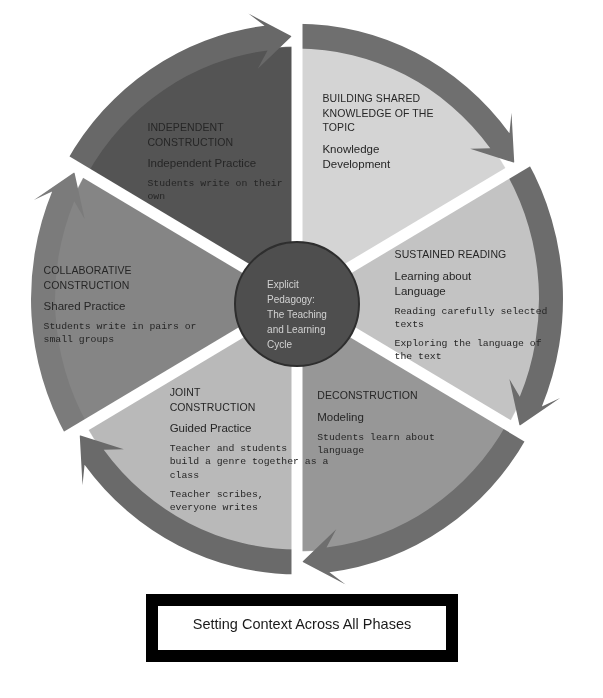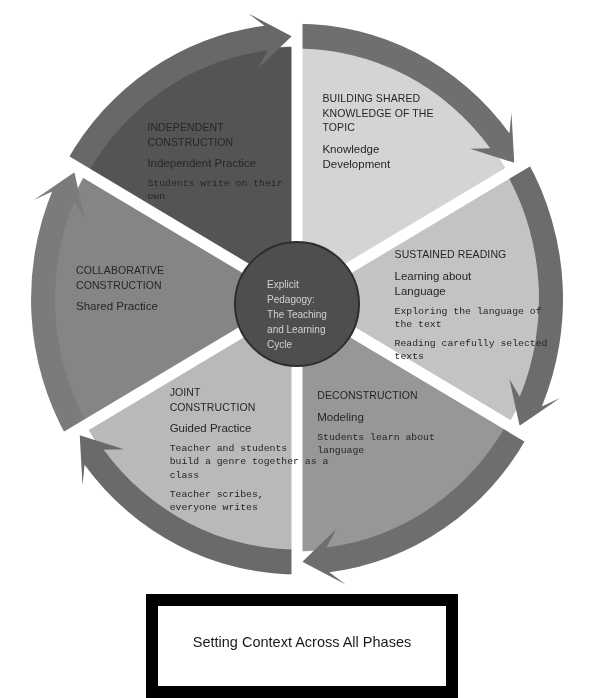--- a/index.html
+++ b/index.html
@@ -5,21 +5,21 @@
     html, body { margin: 0; padding: 0; background: #ffffff; }
     body { width: 603px; height: 698px; position: relative; overflow: hidden;
            font-family: "Liberation Sans", sans-serif; color: #262626; }
     #cycle-svg { position: absolute; left: 0; top: 0; width: 603px; height: 698px; }
     .seg-text { position: absolute; transform: translateX(-50%); text-align: left; }
     .seg-title { display: block; white-space: pre; font-size: 10.5px; line-height: 14.5px; letter-spacing: 0.1px; color: #262626; }
     .seg-sub { display: block; white-space: pre; font-size: 11.5px; line-height: 15px; margin-top: 7px; color: #262626; }
     .seg-desc { display: block; white-space: pre; font-size: 9.8px; line-height: 13.3px; margin-top: 6px; color: #262626; font-family: Liberation Mono, monospace; }
     .center-label { position: absolute; left: 297px; top: 277px; transform: translateX(-50%);
                     white-space: pre; font-size: 10px; line-height: 15px; color: #d2d2d2; }
-    .footer-box { position: absolute; left: 146px; top: 594px; width: 312px; height: 104px;
+    .footer-box { position: absolute; left: 146px; top: 594px; width: 312px; height: 68px;
                   box-sizing: border-box; border: 12px solid #000; background: #fff;
                   display: flex; align-items: center; justify-content: center; padding-bottom: 8px; }
     .footer-text { font-size: 14.5px; color: #1a1a1a; white-space: pre; }
 
     #seg-0 { left: 378px; top: 91px; }
     #seg-1 { left: 451px; top: 247px; margin-left: 20px; }
     #seg-2 { left: 376px; top: 388px; }
     #seg-3 { left: 215px; top: 385px; margin-left: 34px; }
     #seg-4 { left: 120px; top: 263px; }
     #seg-5 { left: 215px; top: 120px; }
@@ -59,24 +59,24 @@
 KNOWLEDGE OF THE
 TOPIC</span>
   <span class="seg-sub">Knowledge
 Development</span>
 </div>
 
 <div class="seg-text" id="seg-1">
   <span class="seg-title">SUSTAINED READING</span>
   <span class="seg-sub">Learning about
 Language</span>
+  <span class="seg-desc">Reading carefully selected
+texts</span>
   <span class="seg-desc">Exploring the language of
 the text</span>
-  <span class="seg-desc">Reading carefully selected
-texts</span>
 </div>
 
 <div class="seg-text" id="seg-2">
   <span class="seg-title">DECONSTRUCTION</span>
   <span class="seg-sub">Modeling</span>
   <span class="seg-desc">Students learn about
 language</span>
 </div>
 
 <div class="seg-text" id="seg-3">
@@ -87,20 +87,22 @@
 build a genre together as a
 class</span>
   <span class="seg-desc">Teacher scribes,
 everyone writes</span>
 </div>
 
 <div class="seg-text" id="seg-4">
   <span class="seg-title">COLLABORATIVE
 CONSTRUCTION</span>
   <span class="seg-sub">Shared Practice</span>
+  <span class="seg-desc">Students write in pairs or
+small groups</span>
 </div>
 
 <div class="seg-text" id="seg-5">
   <span class="seg-title">INDEPENDENT
 CONSTRUCTION</span>
   <span class="seg-sub">Independent Practice</span>
   <span class="seg-desc">Students write on their
 own</span>
 </div>
 

